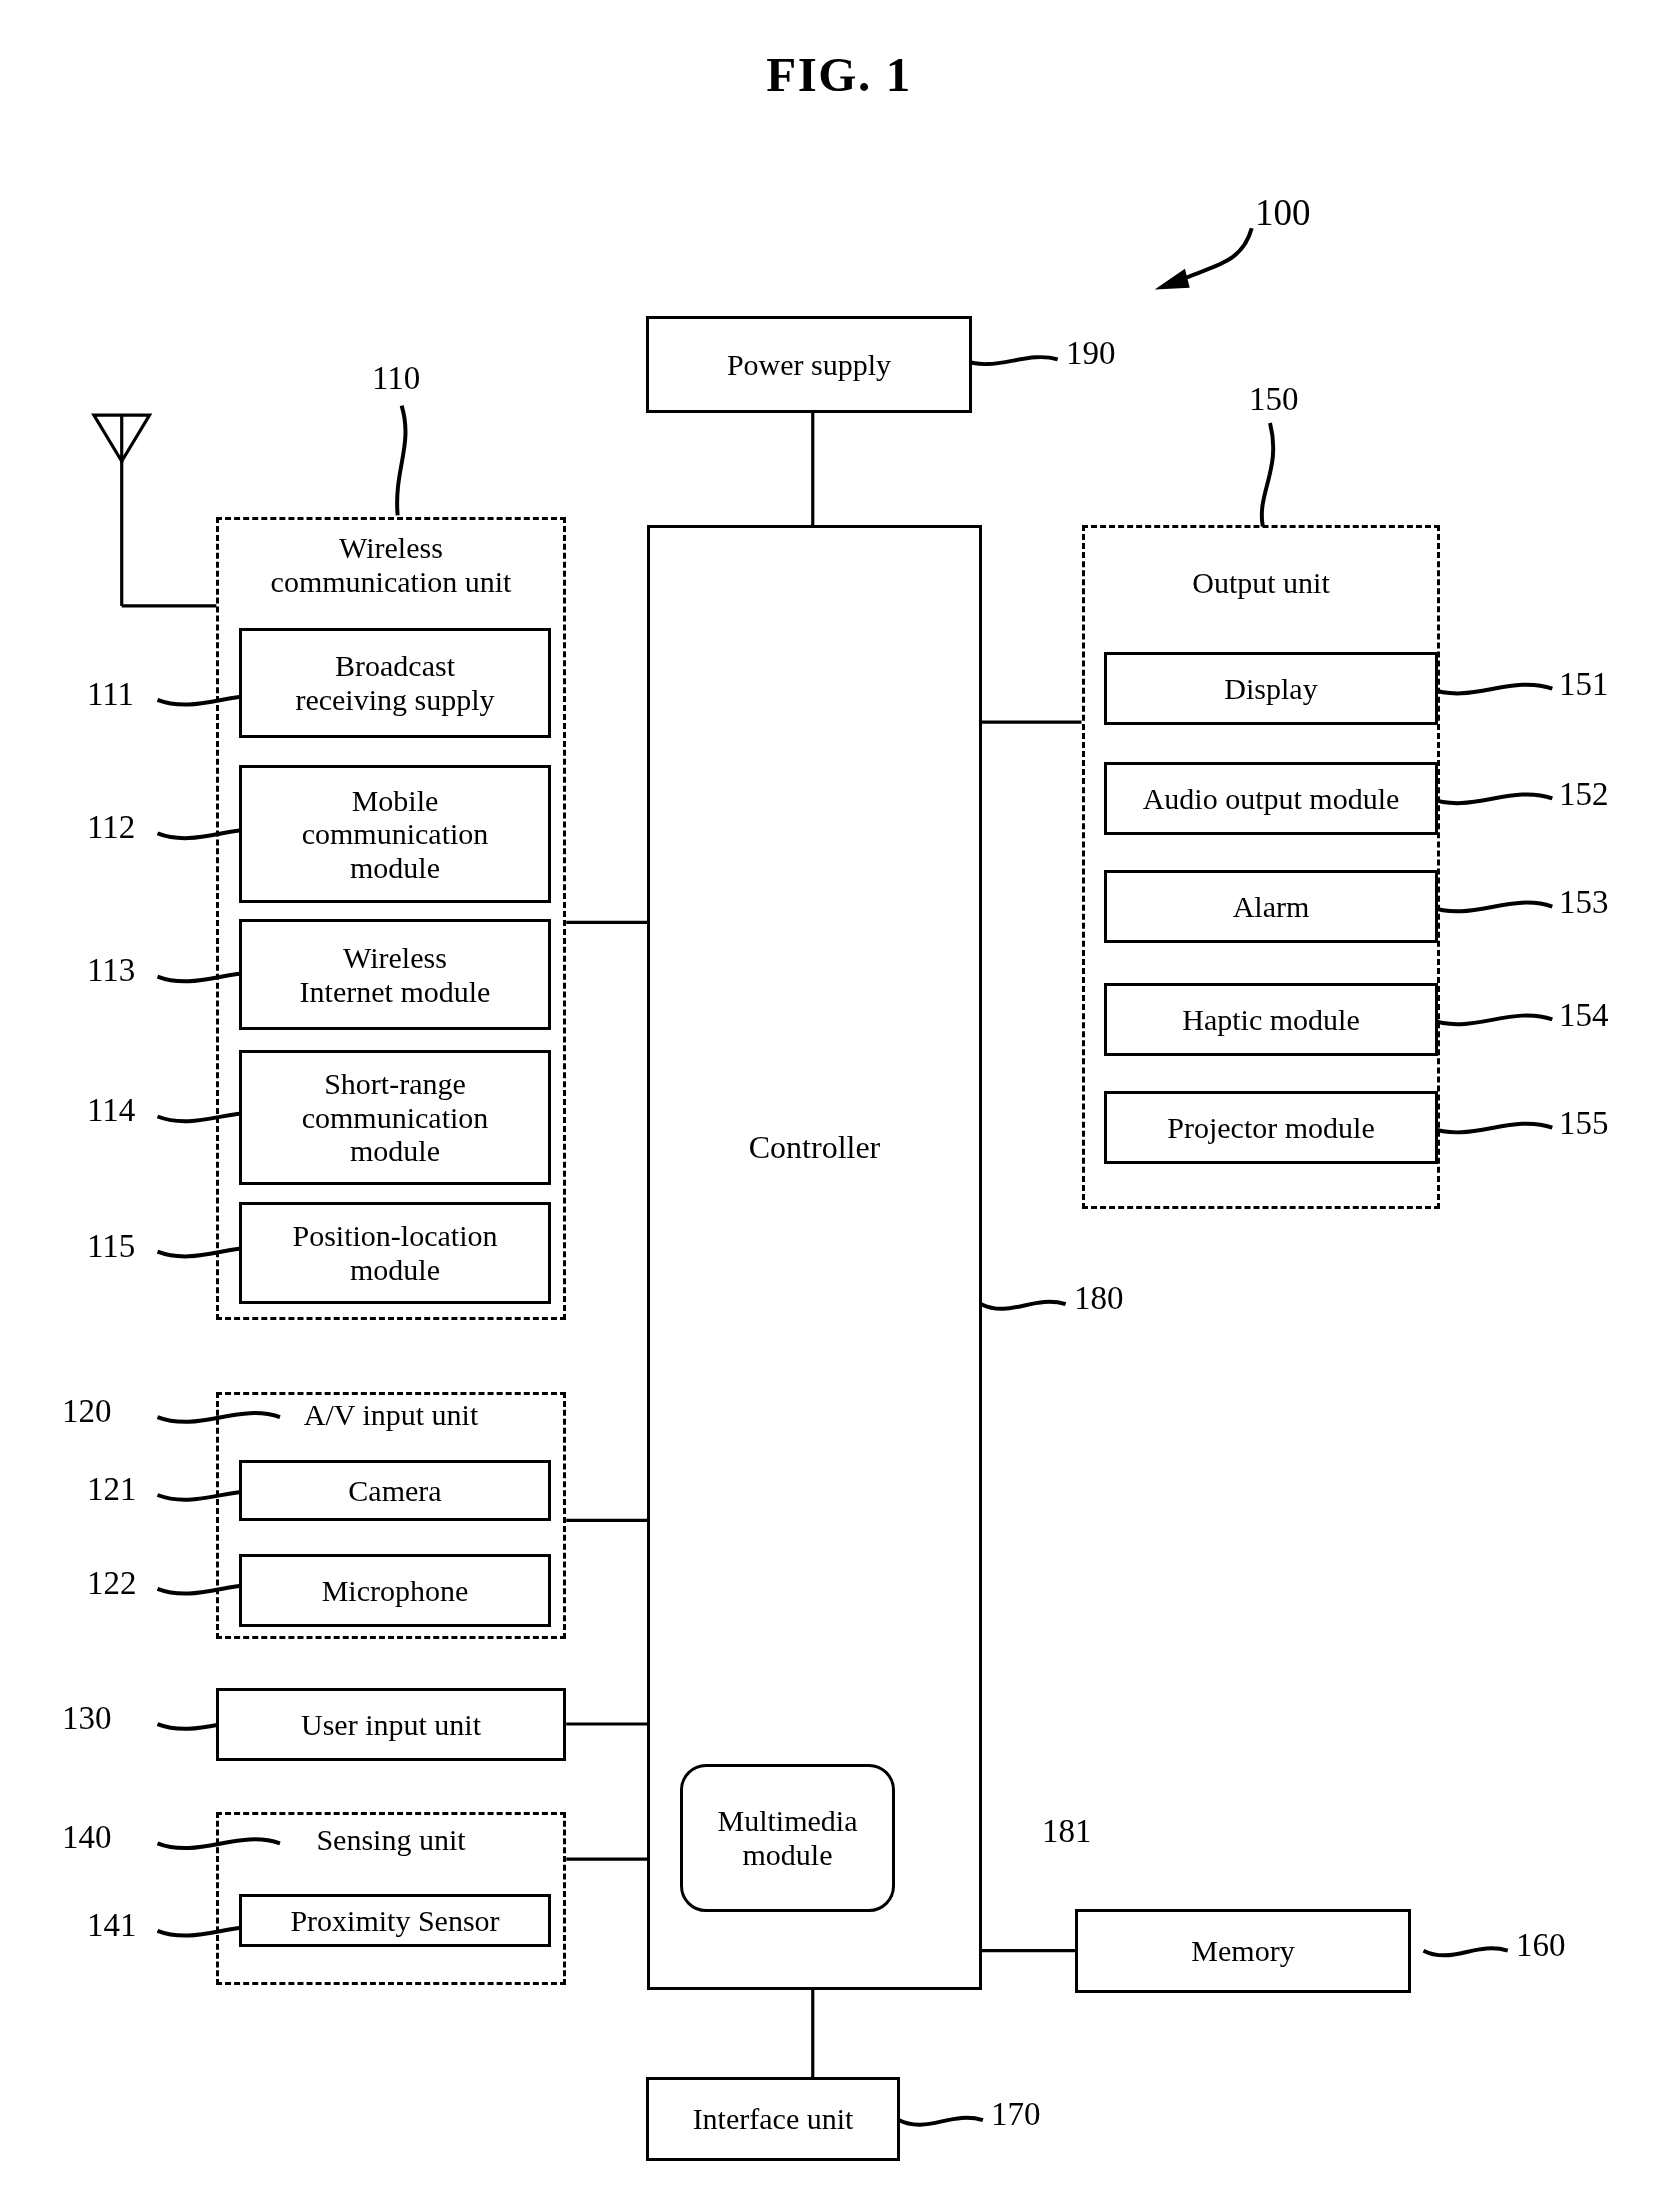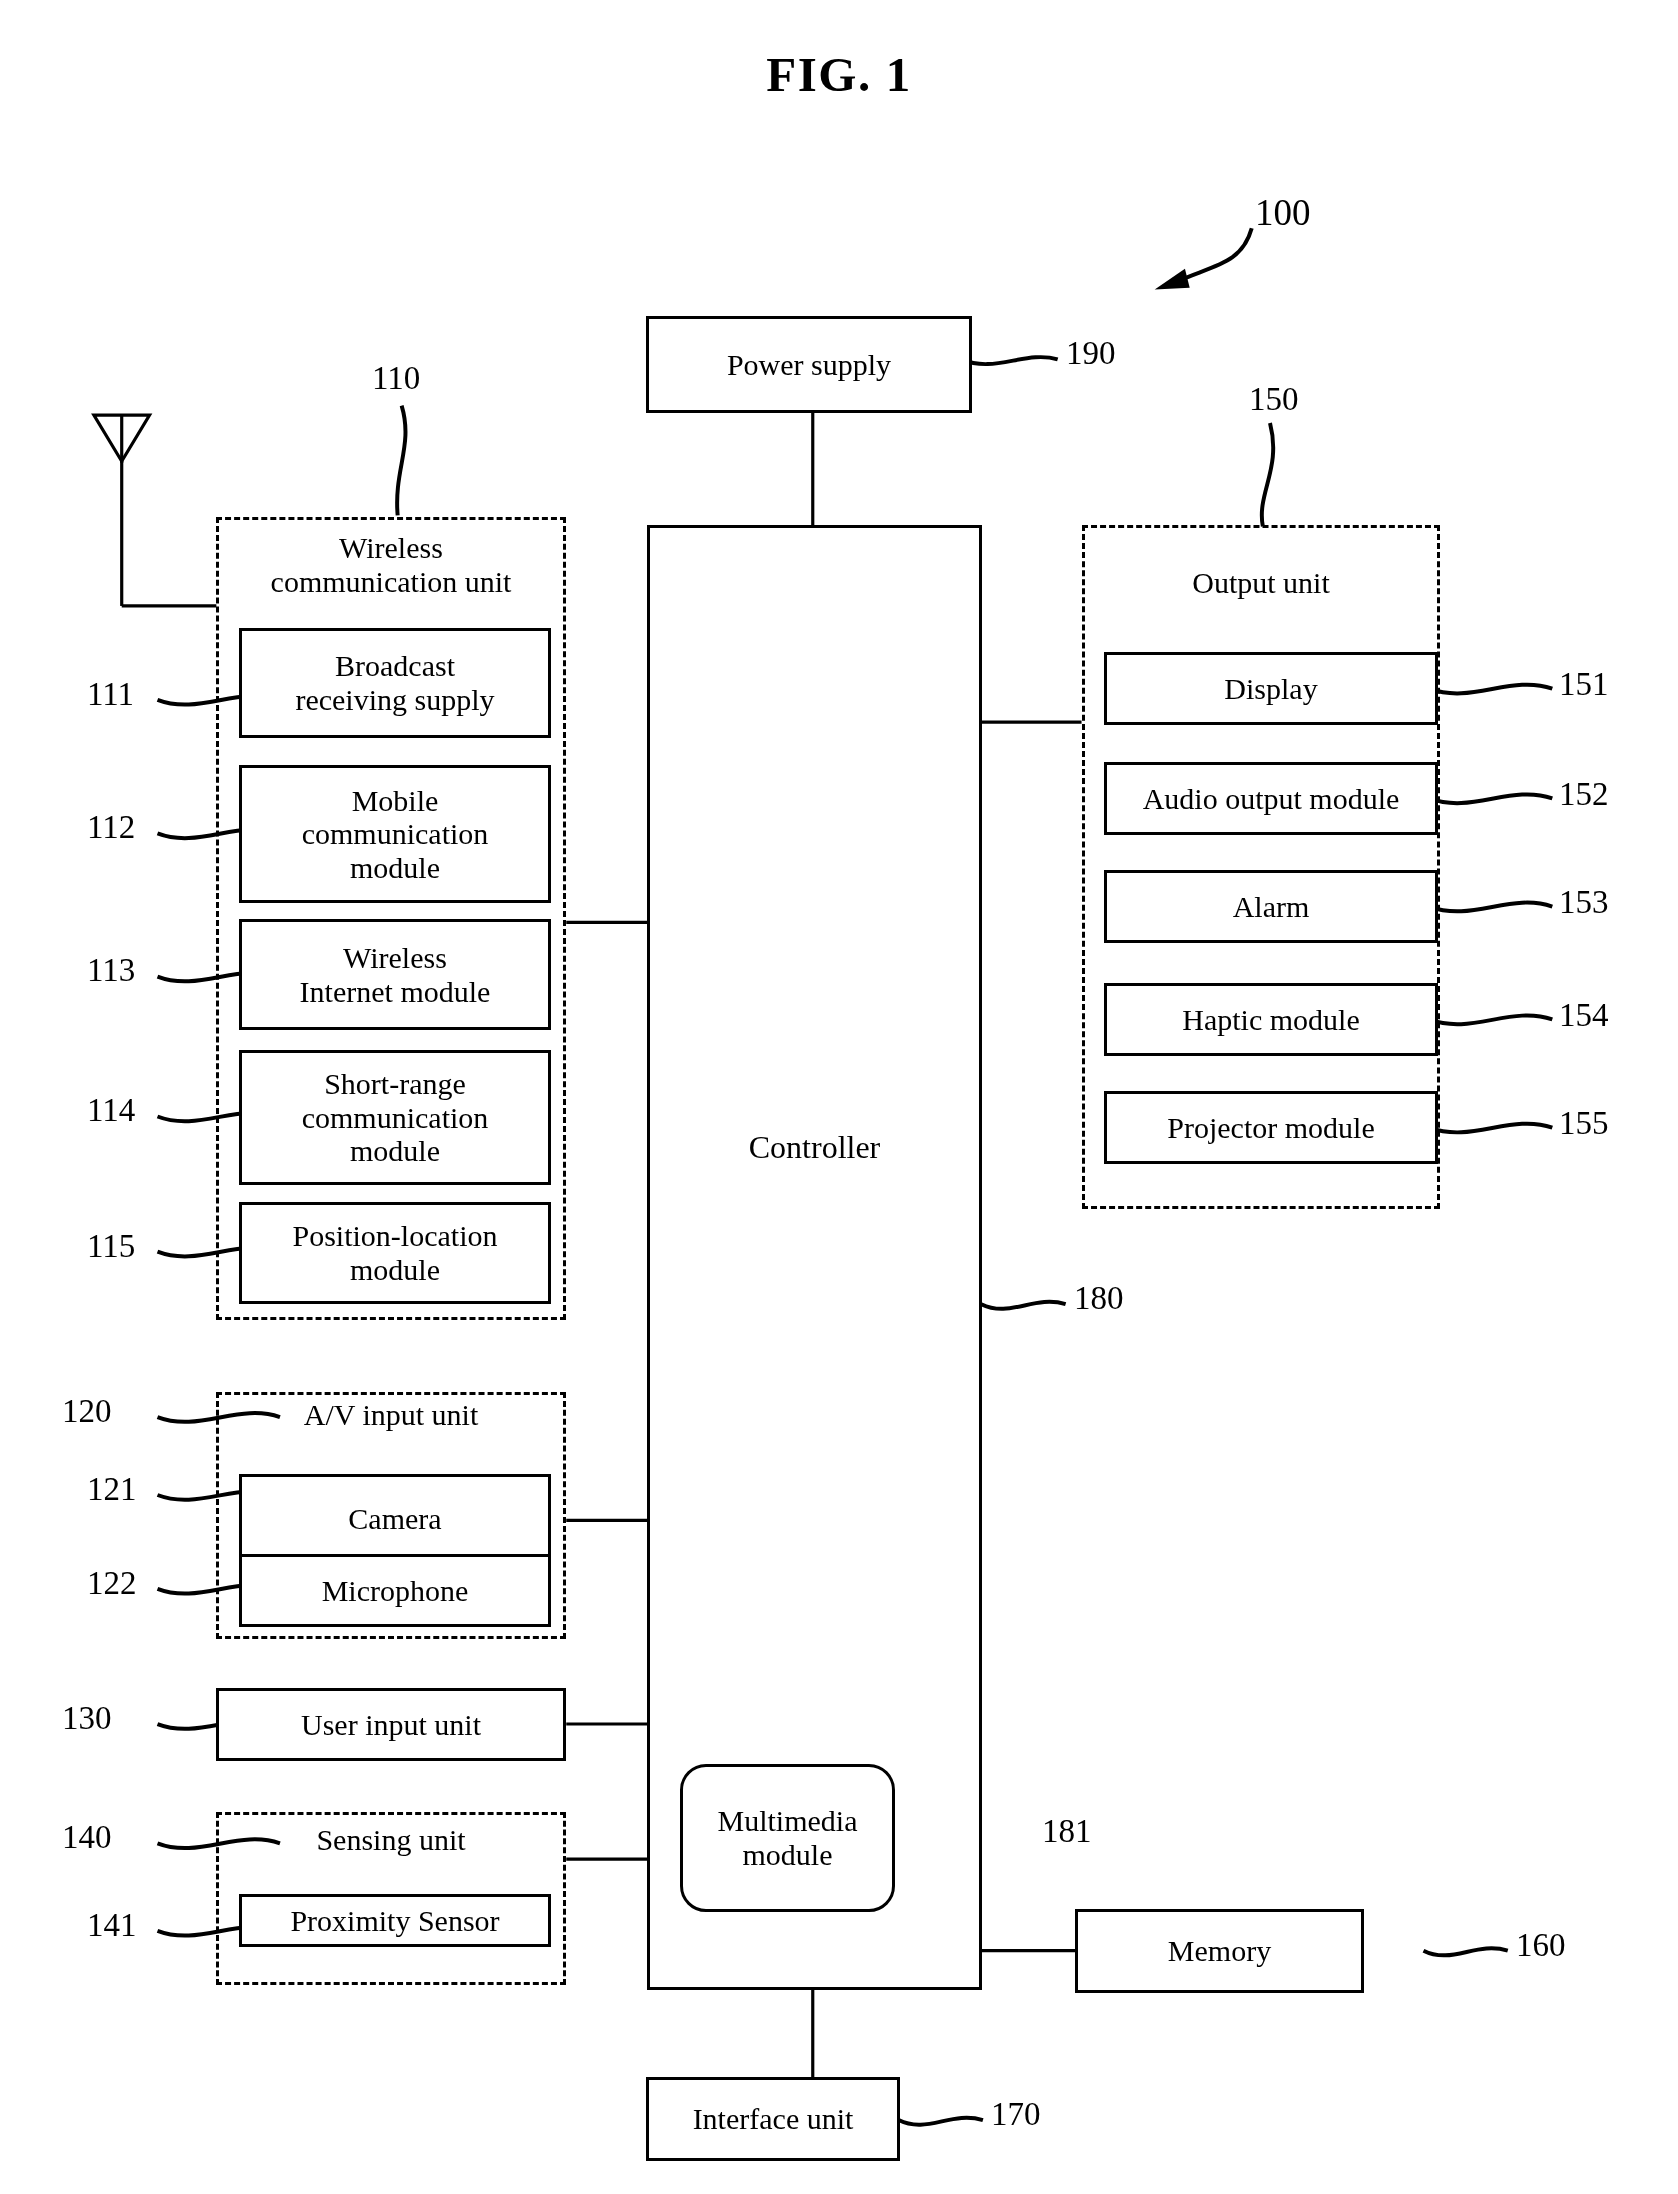--- a/index.html
+++ b/index.html
@@ -209,21 +209,21 @@
   <div class="solid-box" style="left:239px; top:1202px; width:312px; height:102px;">
     <span class="two-line">Position-location
 module</span>
   </div>
   <div class="ref-num" style="left:87px; top:1230px;">115</div>
 
   <div class="dashed-box" style="left:216px; top:1392px; width:350px; height:247px;"></div>
   <div class="group-title" style="left:216px; top:1398px; width:350px;font-family:Liberation Serif, serif;">A/V input unit</div>
   <div class="ref-num" style="left:62px; top:1395px;">120</div>
 
-  <div class="solid-box" style="left:239px; top:1460px; width:312px; height:89px;margin-top:14px;">
+  <div class="solid-box" style="left:239px; top:1460px; width:312px; height:61px;">
     <span>Camera</span>
   </div>
   <div class="ref-num" style="left:87px; top:1473px;">121</div>
 
   <div class="solid-box" style="left:239px; top:1554px; width:312px; height:73px;">
     <span>Microphone</span>
   </div>
   <div class="ref-num" style="left:87px; top:1567px;">122</div>
 
   <div class="solid-box" style="left:216px; top:1688px; width:350px; height:73px;">
@@ -262,21 +262,21 @@
   <div class="solid-box" style="left:1104px; top:983px; width:334px; height:73px;">
     <span>Haptic module</span>
   </div>
   <div class="ref-num" style="left:1559px; top:999px;">154</div>
 
   <div class="solid-box" style="left:1104px; top:1091px; width:334px; height:73px;">
     <span>Projector module</span>
   </div>
   <div class="ref-num" style="left:1559px; top:1107px;">155</div>
 
-  <div class="solid-box" style="left:1075px; top:1909px; width:289px; height:84px;">
+  <div class="solid-box" style="left:1075px; top:1909px; width:336px; height:84px;">
     <span>Memory</span>
   </div>
   <div class="ref-num" style="left:1516px; top:1929px;">160</div>
 
   <div class="solid-box" style="left:646px; top:2077px; width:254px; height:84px;">
     <span>Interface unit</span>
   </div>
   <div class="ref-num" style="left:991px; top:2098px;">170</div>
 
 </div>

